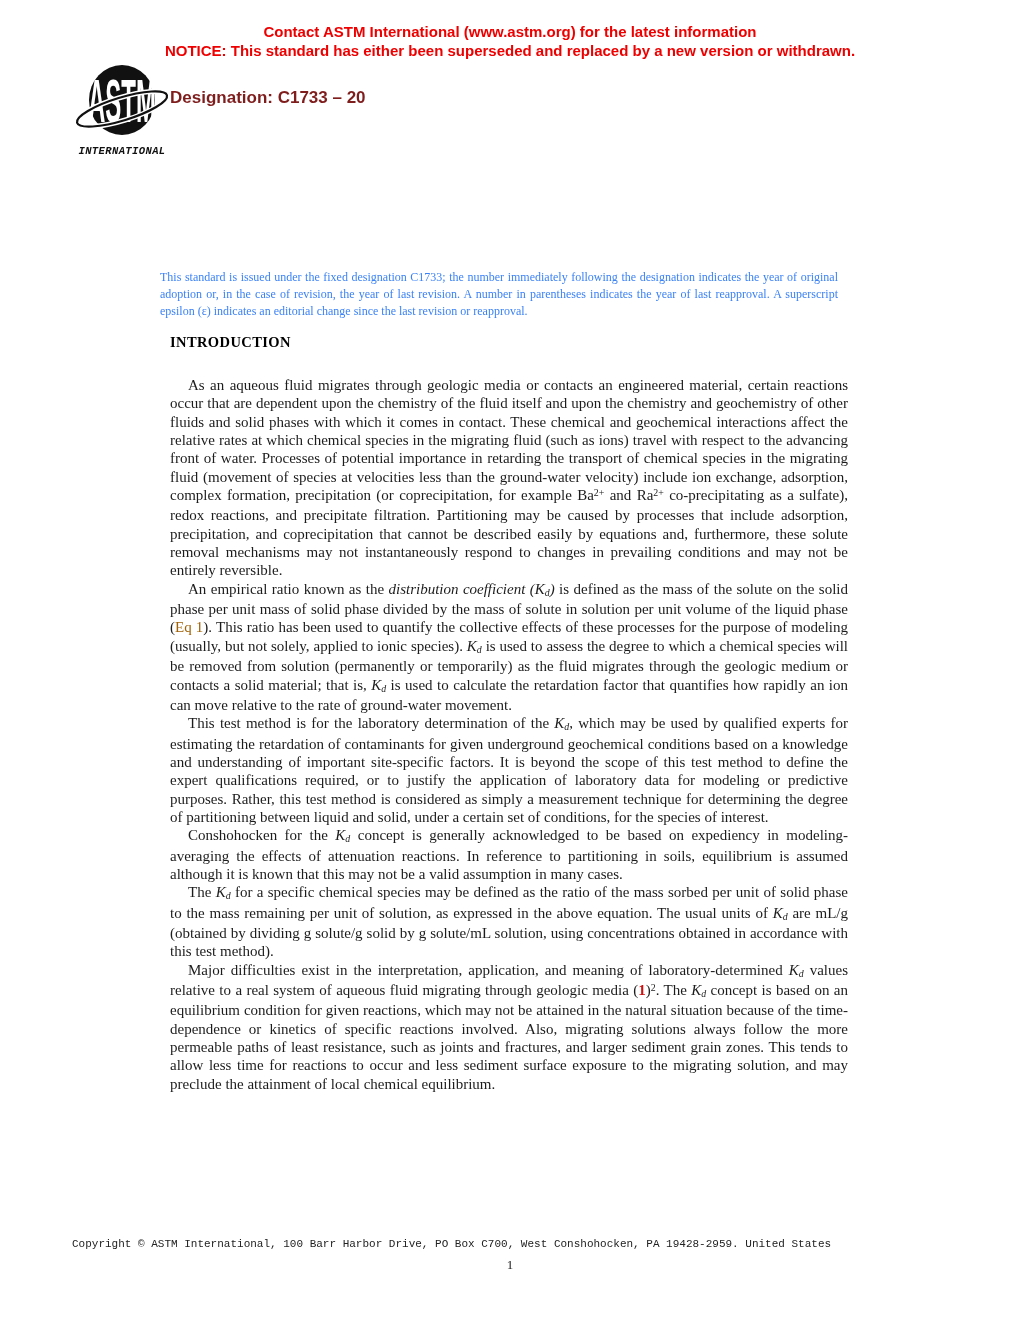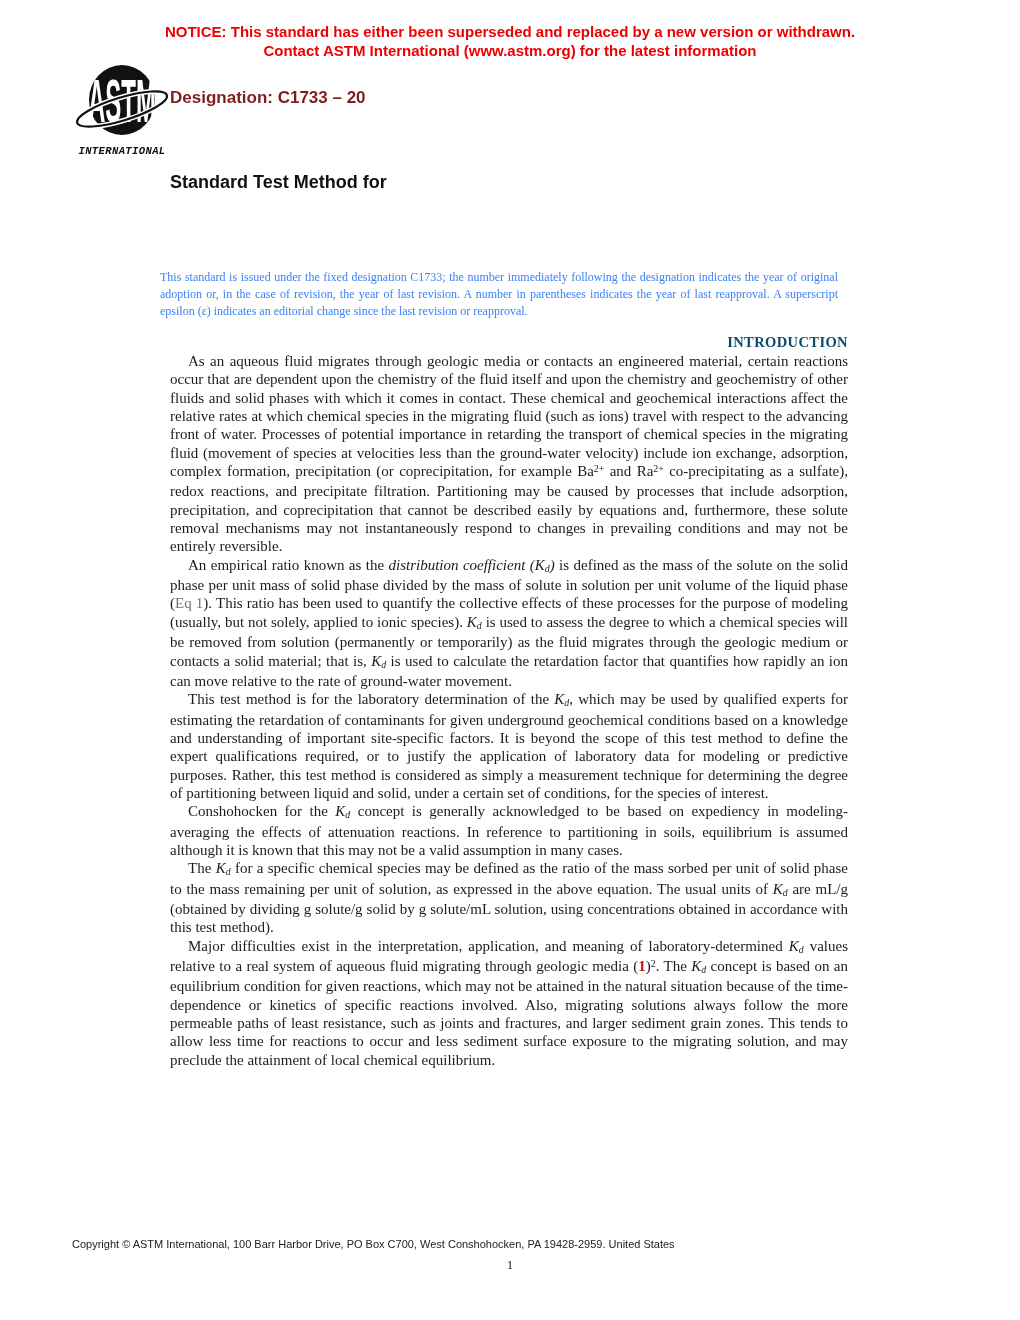--- a/index.html
+++ b/index.html
@@ -39,70 +39,69 @@
     font-family: "Liberation Sans", sans-serif;
     font-weight: bold; font-size: 21.5px; line-height: 27.5px;
   }
   .title-sup { font-size: 62%; position: relative; top: -0.45em; }
   .issuance {
     position: absolute; top: 269px; left: 160px; width: 678px;
     font-size: 12px; line-height: 17px; text-align: justify; color: #3b82f6;
   }
   .intro-heading {
     position: absolute; top: 334px; left: 170px; width: 678px;
-    text-align: right; font-weight: bold; font-size: 14.5px; letter-spacing: 0.4px; color: #0c4a6e;
+    text-align: left; font-weight: bold; font-size: 14.5px; letter-spacing: 0.4px; color: #000000;
   }
   .body-text {
-    position: absolute; top: 352px; left: 170px; width: 678px;
+    position: absolute; top: 376px; left: 170px; width: 678px;
     font-size: 15px; line-height: 18.35px; text-align: justify;
   }
   .para { margin: 0; text-indent: 18px; }
   .seg-i { font-style: italic; }
   .seg-sup { font-size: 66%; position: relative; top: -0.45em; }
   .seg-sub { font-size: 66%; font-style: italic; position: relative; top: 0.22em; }
-  .seg-red { color: #737373; margin-top: 42px; }
+  .seg-red { color: #a16207; margin-top: 42px; }
   .seg-redb { color: #cc1111; font-weight: bold; }
   .footer-copyright {
     position: absolute; top: 1238px; left: 72px;
-    font-family: Liberation Sans, sans-serif;
+    font-family: Liberation Mono, monospace;
     font-size: 11px; color: #222;
   }
   .page-number {
     position: absolute; top: 1257px; left: 0; width: 100%;
     text-align: center; font-size: 13px; color: #222;
   }
 </style>
 </head>
 <body>
 
 <div class="page">
 
   <div class="notice">
+    <div>Contact ASTM International (www.astm.org) for the latest information</div>
     <div>NOTICE: This standard has either been superseded and replaced by a new version or withdrawn.</div>
-    <div>Contact ASTM International (www.astm.org) for the latest information</div>
   </div>
 
   <div class="logo-block">
     <svg width="100" height="82" viewBox="0 0 100 82">
       <ellipse cx="50" cy="38" rx="33" ry="35" fill="#111"></ellipse>
       <g transform="translate(50,40)">
         <text transform="scale(0.6,1.52)" x="0" y="13" text-anchor="middle" font-family="Liberation Sans, sans-serif" font-weight="bold" font-size="40" fill="#ffffff">ASTM</text>
       </g>
       <g transform="rotate(-17 50 47)">
         <ellipse cx="50" cy="47" rx="47" ry="11.5" fill="none" stroke="#ffffff" stroke-width="5"></ellipse>
         <ellipse cx="50" cy="47" rx="47" ry="11.5" fill="none" stroke="#111" stroke-width="2.2"></ellipse>
       </g>
     </svg>
     <div class="logo-sub">INTERNATIONAL</div>
   </div>
 
   <div class="designation">Designation: C1733 – 20</div>
 
   <div class="title-block">
-    <div class="title-line1">Standard Test Method for</div>
   </div>
 
   <div class="issuance">This standard is issued under the fixed designation C1733; the number immediately following the designation indicates the year of original adoption or, in the case of revision, the year of last revision. A number in parentheses indicates the year of last reapproval. A superscript epsilon (ε) indicates an editorial change since the last revision or reapproval.</div>
 
   <div class="intro-heading">INTRODUCTION</div>
 
   <div class="body-text">
     <p class="para"><span>As an aqueous fluid migrates through geologic media or contacts an engineered material, certain reactions occur that are dependent upon the chemistry of the fluid itself and upon the chemistry and geochemistry of other fluids and solid phases with which it comes in contact. These chemical and geochemical interactions affect the relative rates at which chemical species in the migrating fluid (such as ions) travel with respect to the advancing front of water. Processes of potential importance in retarding the transport of chemical species in the migrating fluid (movement of species at velocities less than the ground-water velocity) include ion exchange, adsorption, complex formation, precipitation (or coprecipitation, for example Ba</span><span class="seg-sup">2+</span><span> and Ra</span><span class="seg-sup">2+</span><span> co-precipitating as a sulfate), redox reactions, and precipitate filtration. Partitioning may be caused by processes that include adsorption, precipitation, and coprecipitation that cannot be described easily by equations and, furthermore, these solute removal mechanisms may not instantaneously respond to changes in prevailing conditions and may not be entirely reversible.</span></p>
     <p class="para"><span>An empirical ratio known as the </span><span class="seg-i">distribution coefficient (K</span><span class="seg-sub">d</span><span class="seg-i">)</span><span> is defined as the mass of the solute on the solid phase per unit mass of solid phase divided by the mass of solute in solution per unit volume of the liquid phase (</span><span class="seg-red">Eq 1</span><span>). This ratio has been used to quantify the collective effects of these processes for the purpose of modeling (usually, but not solely, applied to ionic species). </span><span class="seg-i">K</span><span class="seg-sub">d</span><span> is used to assess the degree to which a chemical species will be removed from solution (permanently or temporarily) as the fluid migrates through the geologic medium or contacts a solid material; that is, </span><span class="seg-i">K</span><span class="seg-sub">d</span><span> is used to calculate the retardation factor that quantifies how rapidly an ion can move relative to the rate of ground-water movement.</span></p>
     <p class="para"><span>This test method is for the laboratory determination of the </span><span class="seg-i">K</span><span class="seg-sub">d</span><span>, which may be used by qualified experts for estimating the retardation of contaminants for given underground geochemical conditions based on a knowledge and understanding of important site-specific factors. It is beyond the scope of this test method to define the expert qualifications required, or to justify the application of laboratory data for modeling or predictive purposes. Rather, this test method is considered as simply a measurement technique for determining the degree of partitioning between liquid and solid, under a certain set of conditions, for the species of interest.</span></p>

